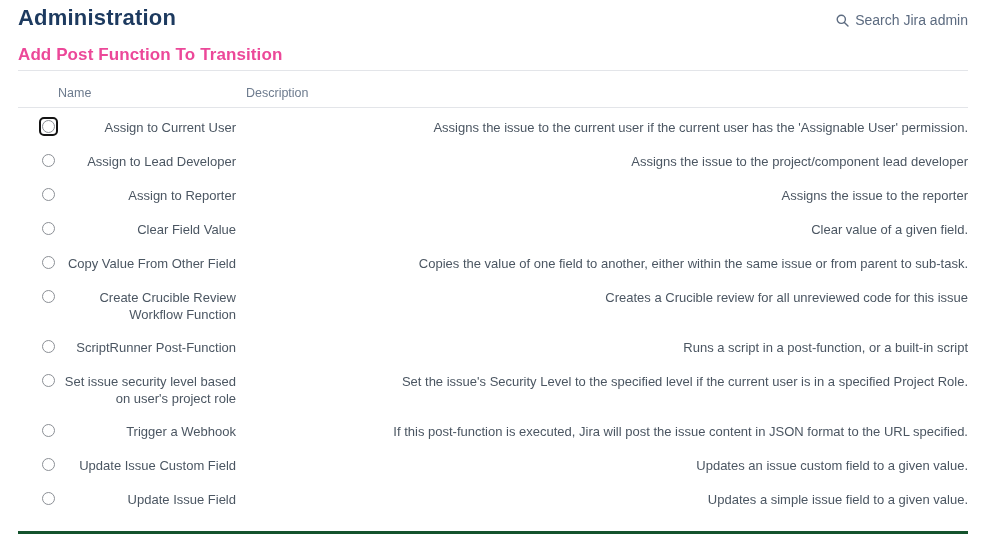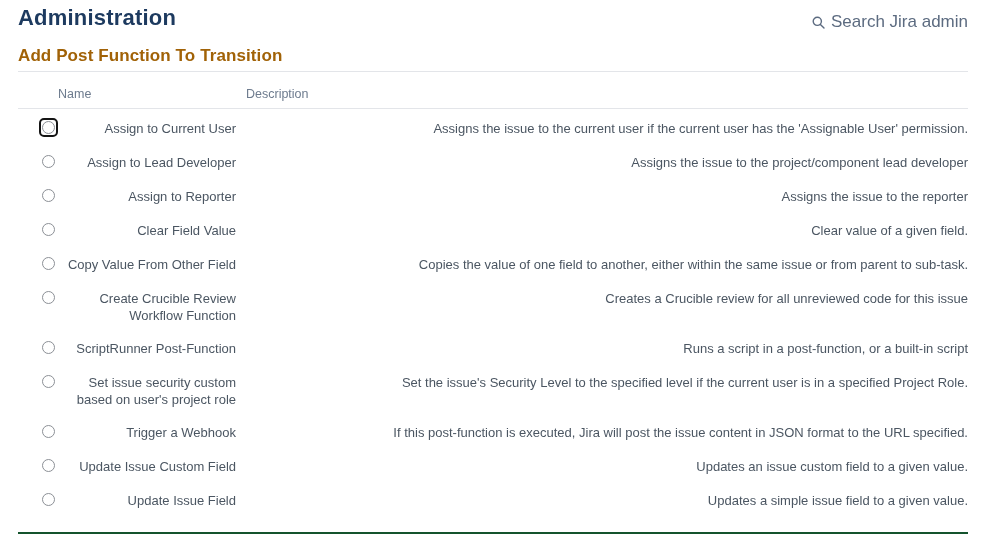--- a/index.html
+++ b/index.html
@@ -25,32 +25,32 @@
     font-size: 22px;
     font-weight: 700;
     color: #1d3a5f;
     letter-spacing: 0.2px;
   }
   .search-link {
     display: inline-flex;
     align-items: center;
     gap: 6px;
     margin-top: 7px;
-    font-size: 17px;
+    font-size: 14px;
     color: #5c6b80;
     text-decoration: none;
     cursor: pointer;
   }
   .search-link svg { display: block; }
   h2.section-title {
     margin: 14px 0 0 0;
     padding-bottom: 5px;
     font-size: 17px;
     font-weight: 700;
-    color: #a16207;
+    color: #ec4899;
     border-bottom: 1px solid #e3e5e9;
     letter-spacing: 0.1px;
   }
   .pf-table {
     width: 100%;
     border-bottom: 4px solid #14532d;
   }
   .thead {
     display: grid;
     grid-template-columns: 40px 188px 1fr;
@@ -183,21 +183,21 @@
     <div class="col-name">ScriptRunner Post-Function</div>
     <div class="col-desc">Runs a script in a post-function, or a built-in script</div>
   </div>
 
   <div class="trow">
     <div class="col-radio">
       <span class="radio-wrap">
         <span class="radio"></span>
       </span>
     </div>
-    <div class="col-name">Set issue security custom based on user's project role</div>
+    <div class="col-name">Set issue security level based on user's project role</div>
     <div class="col-desc">Set the issue's Security Level to the specified level if the current user is in a specified Project Role.</div>
   </div>
 
   <div class="trow">
     <div class="col-radio">
       <span class="radio-wrap">
         <span class="radio"></span>
       </span>
     </div>
     <div class="col-name">Trigger a Webhook</div>

